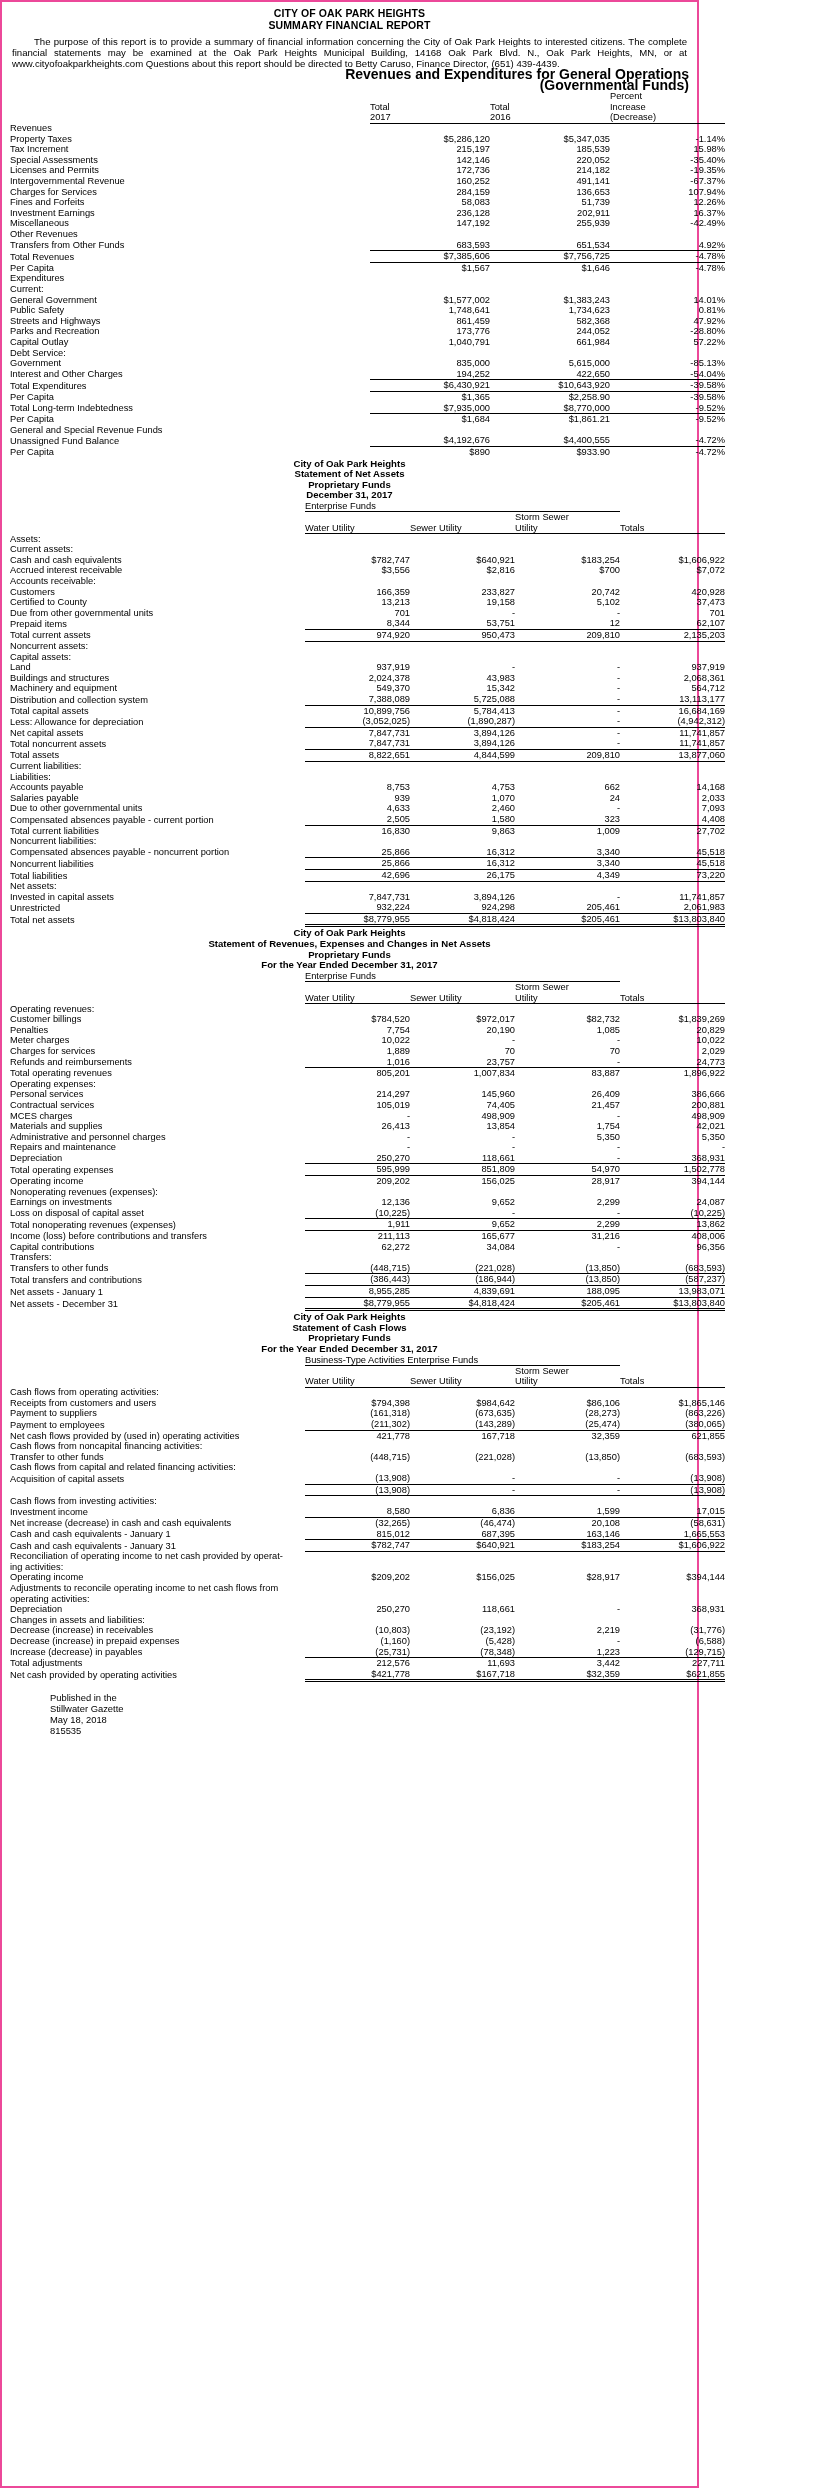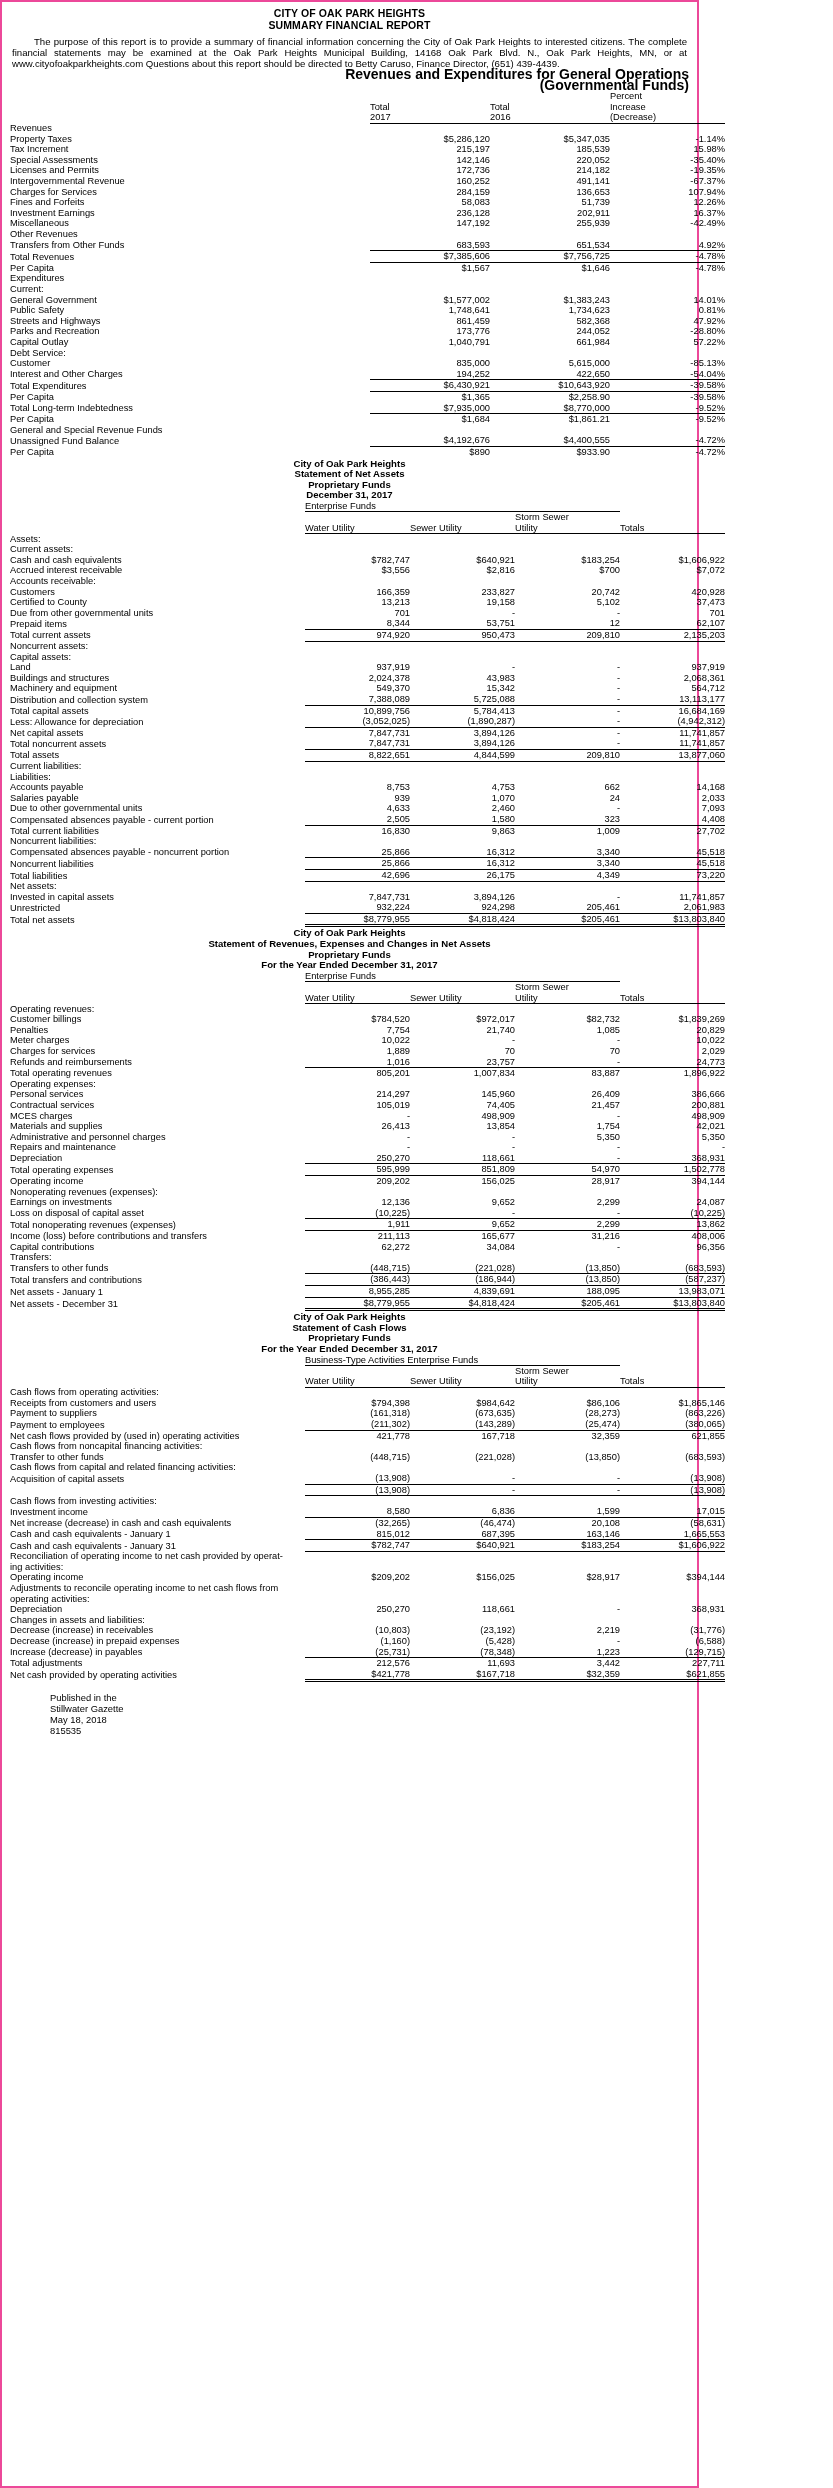--- a/index.html
+++ b/index.html
@@ -253,21 +253,21 @@
           <td class="num">661,984</td>
           <td class="num">57.22%</td>
         </tr>
         <tr>
           <td class="lbl i0">Debt Service:</td>
           <td class="num"></td>
           <td class="num"></td>
           <td class="num"></td>
         </tr>
         <tr>
-          <td class="lbl i1">Customer</td>
+          <td class="lbl i1">Government</td>
           <td class="num">835,000</td>
           <td class="num">5,615,000</td>
           <td class="num">-85.13%</td>
         </tr>
         <tr>
           <td class="lbl i1">Interest and Other Charges</td>
           <td class="num r-bot">194,252</td>
           <td class="num r-bot">422,650</td>
           <td class="num r-bot">-54.04%</td>
         </tr>
@@ -653,21 +653,21 @@
         <tr>
           <td class="lbl i1">Customer billings</td>
           <td class="num">$784,520</td>
           <td class="num">$972,017</td>
           <td class="num">$82,732</td>
           <td class="num">$1,839,269</td>
         </tr>
         <tr>
           <td class="lbl i1">Penalties</td>
           <td class="num">7,754</td>
-          <td class="num">21,740</td>
+          <td class="num">20,190</td>
           <td class="num">1,085</td>
           <td class="num">20,829</td>
         </tr>
         <tr>
           <td class="lbl i1">Meter charges</td>
           <td class="num">10,022</td>
           <td class="num">-</td>
           <td class="num">-</td>
           <td class="num">10,022</td>
         </tr>

